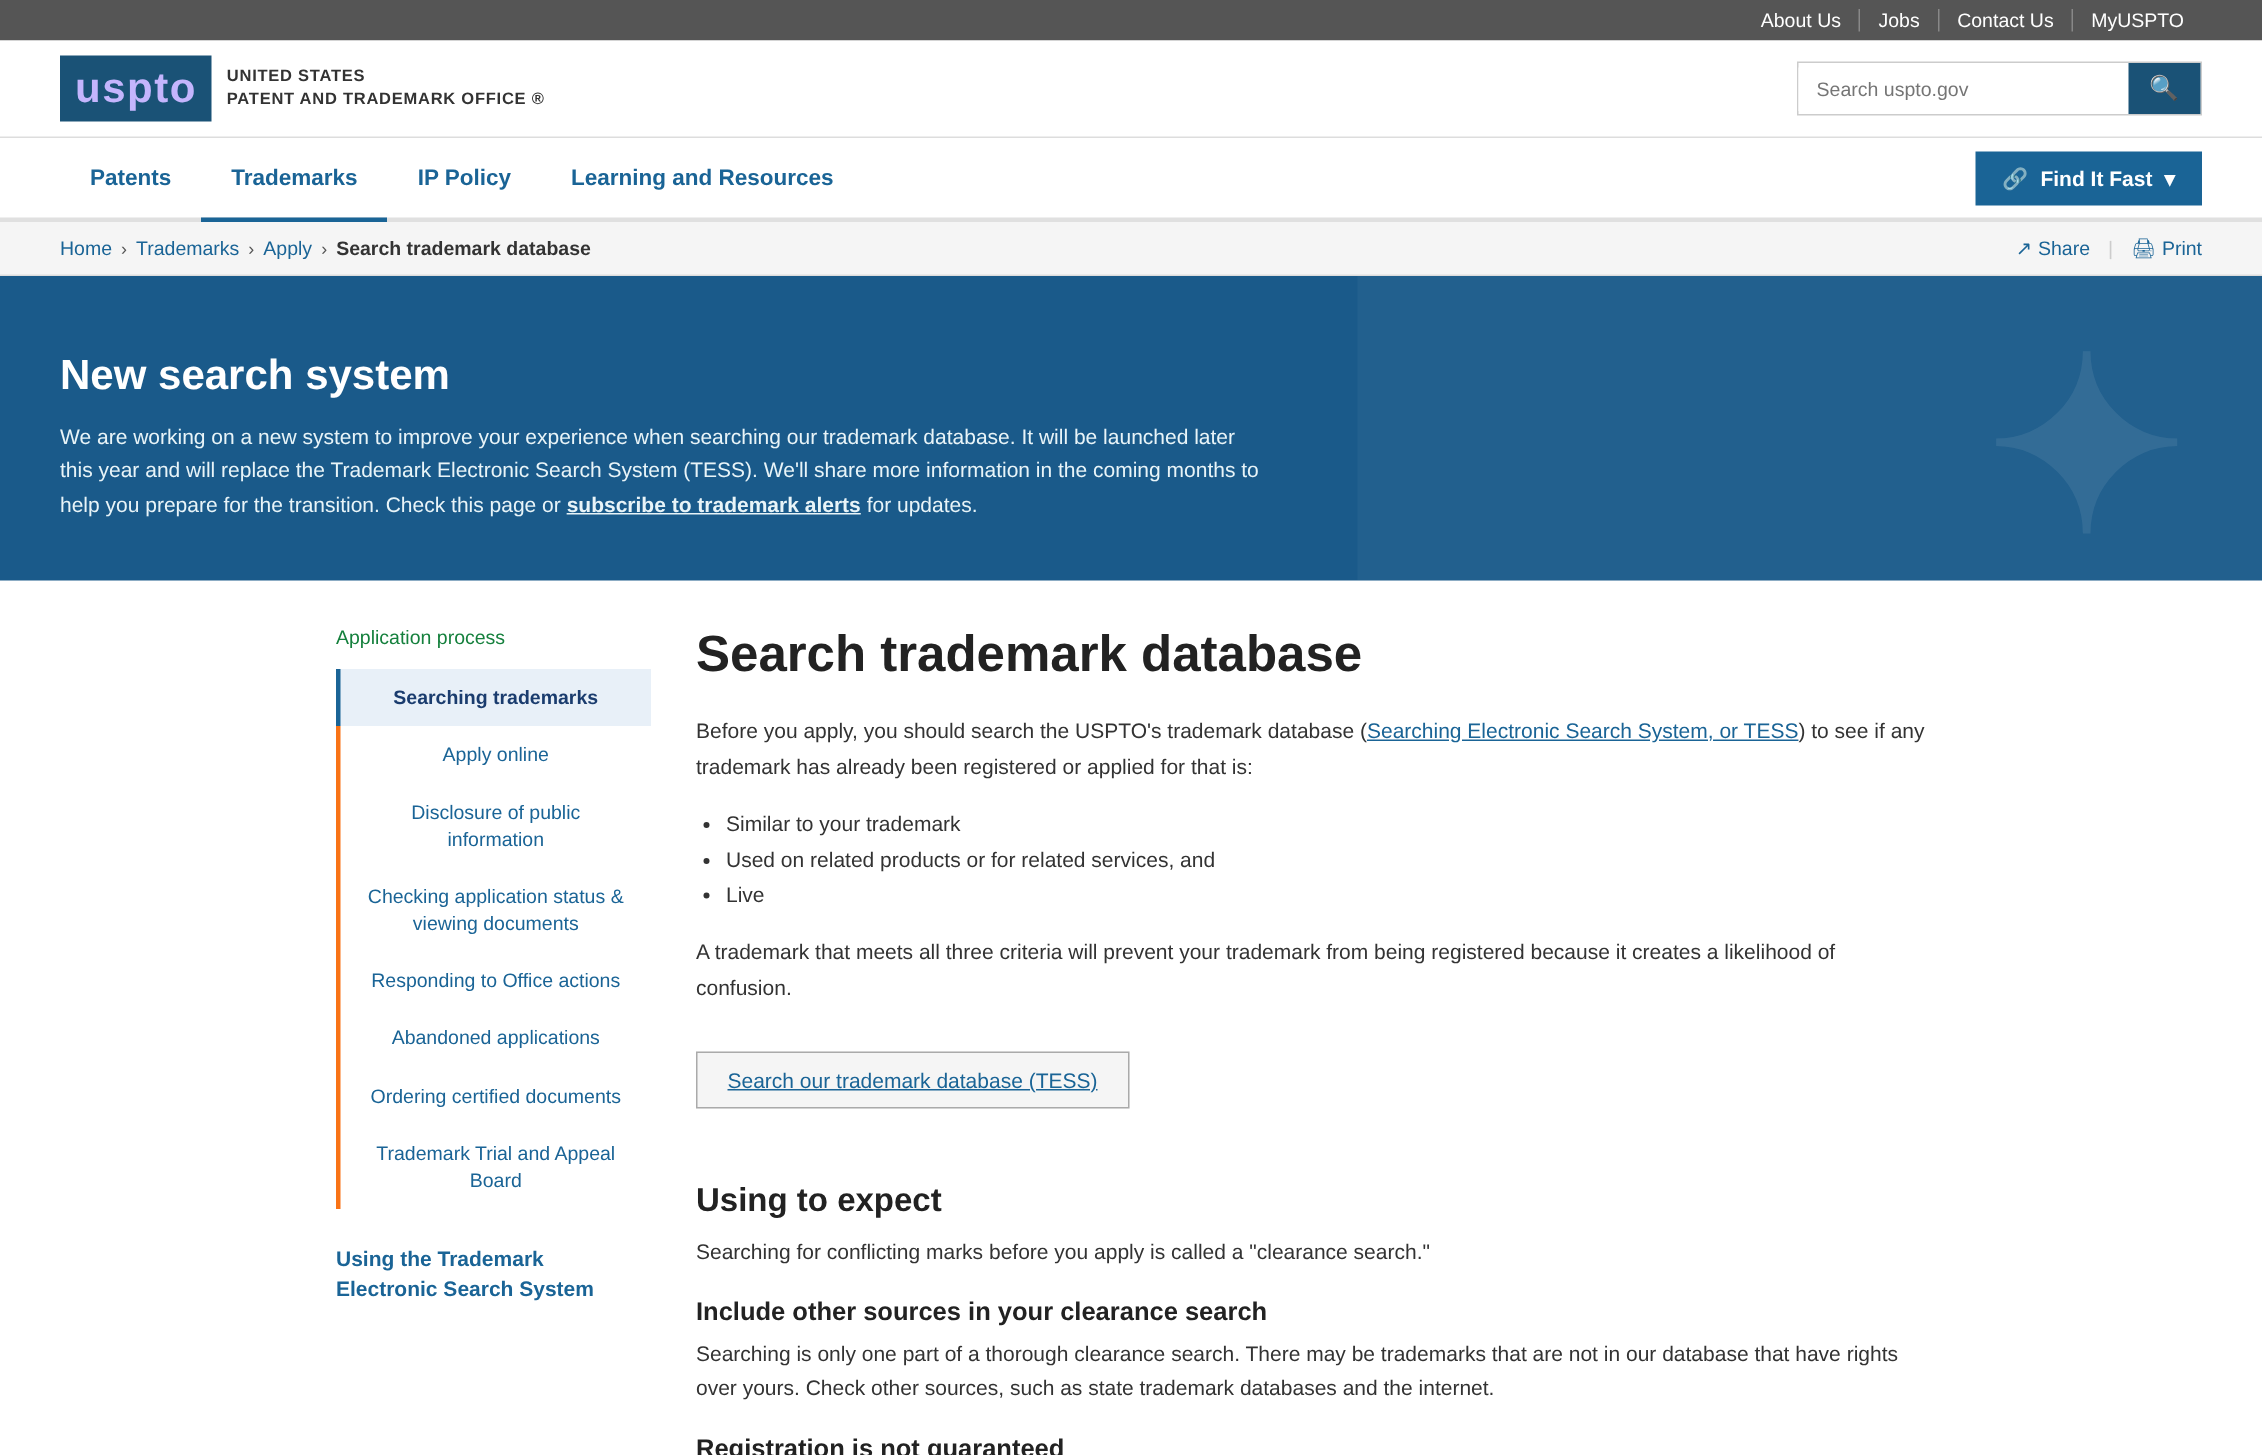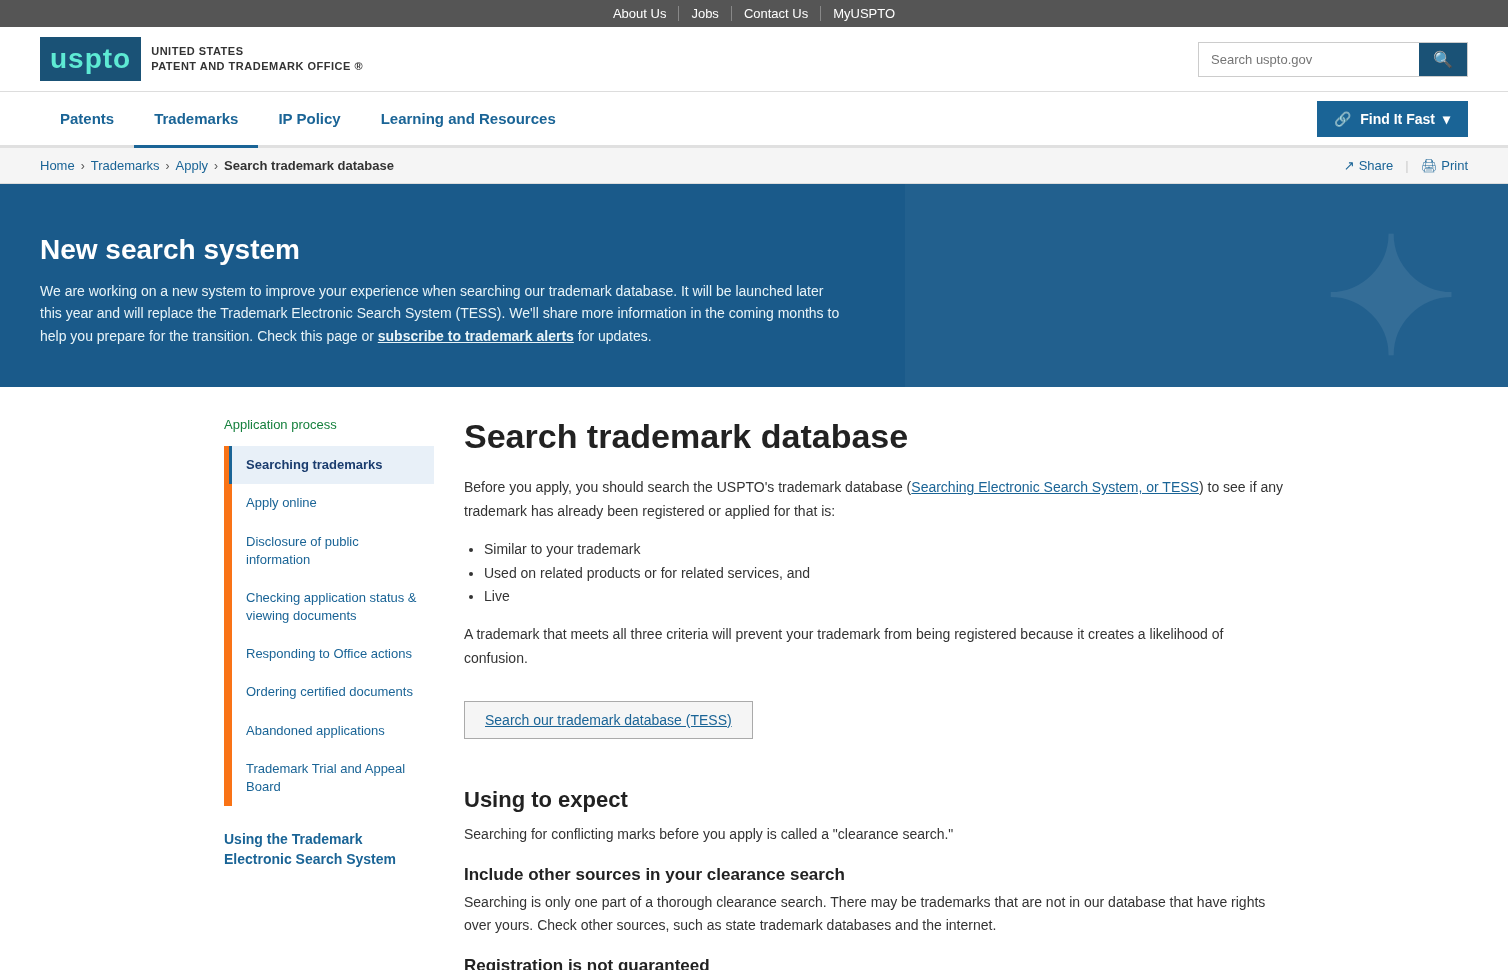--- a/index.html
+++ b/index.html
@@ -4,21 +4,21 @@
   <style>
     * { margin: 0; padding: 0; box-sizing: border-box; }
     body { font-family: Arial, sans-serif; font-size: 14px; color: #333; background: #fff; }
 
     
     .utility-bar {
       background: #555;
       color: #fff;
       padding: 6px 40px;
       display: flex;
-      justify-content: center;
+      justify-content: flex-end;
       align-items: center;
       gap: 0;
     }
     .utility-bar a {
       color: #fff;
       text-decoration: none;
       font-size: 13px;
       padding: 0 12px;
       border-right: 1px solid #888;
     }
@@ -39,21 +39,21 @@
       gap: 10px;
     }
     .logo-box {
       background: #1a5276;
       color: #fff;
       font-size: 28px;
       font-weight: bold;
       padding: 6px 10px;
       letter-spacing: 1px;
     }
-    .logo-box span { color: #5eead4; }
+    .logo-box span { color: #c4b5fd; }
     .logo-text {
       font-size: 11px;
       color: #333;
       line-height: 1.4;
       font-weight: bold;
       letter-spacing: 0.5px;
     }
     .search-bar {
       display: flex;
       align-items: center;
@@ -193,21 +193,22 @@
       flex-shrink: 0;
     }
     .sidebar-heading {
       font-size: 13px;
       color: #15803d;
       margin-bottom: 14px;
       font-weight: normal;
     }
     .sidebar-nav {
       list-style: none;
-      border-left: 8px solid #f97316;
+      border-left: 3px solid #f97316;
+      text-align: center;
     }
     .sidebar-nav li a {
       display: block;
       padding: 10px 14px;
       font-size: 13px;
       color: #1a6496;
       text-decoration: none;
       border-left: 3px solid transparent;
       margin-left: -3px;
       line-height: 1.4;
@@ -377,24 +378,24 @@
       <li>
         <a>Disclosure of public information</a>
       </li>
       <li>
         <a>Checking application status &amp; viewing documents</a>
       </li>
       <li>
         <a>Responding to Office actions</a>
       </li>
       <li>
+        <a>Abandoned applications</a>
+      </li>
+      <li>
         <a>Ordering certified documents</a>
-      </li>
-      <li>
-        <a>Abandoned applications</a>
       </li>
       <li>
         <a>Trademark Trial and Appeal Board</a>
       </li>
     </ul>
     <div class="sidebar-section-title">Using the Trademark Electronic Search System</div>
   </aside>
 
   <article class="article">
     <h1 class="article-title">Search trademark database</h1>

